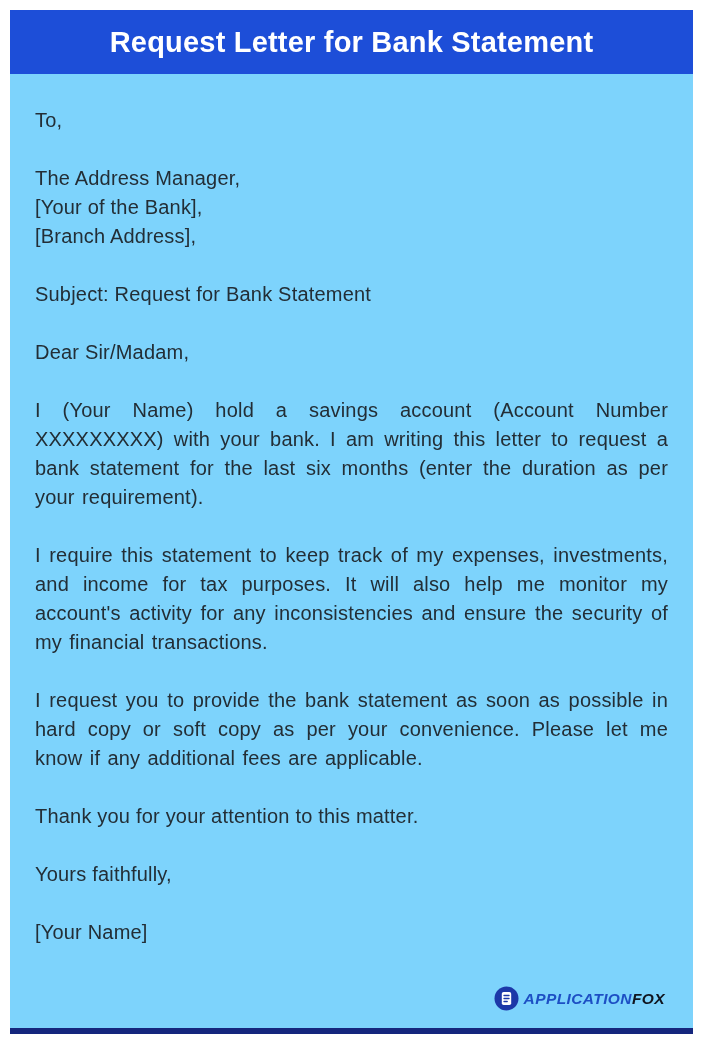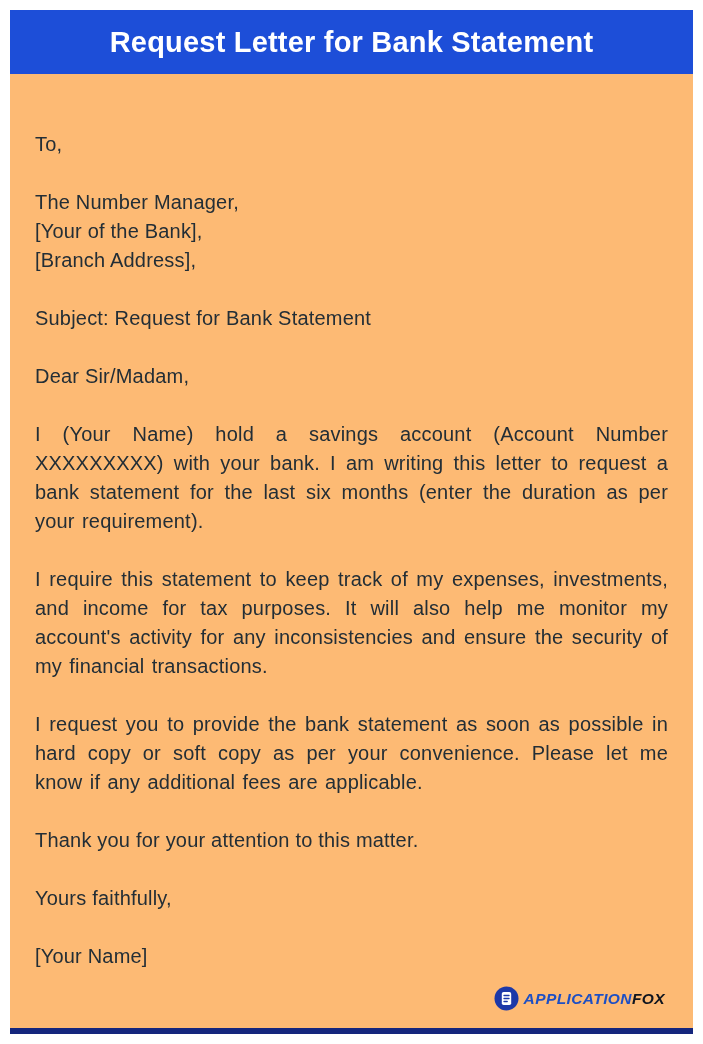--- a/index.html
+++ b/index.html
@@ -31,24 +31,24 @@
   .title {
     margin: 0;
     color: #ffffff;
     font-size: 29px;
     font-weight: 700;
     letter-spacing: 0.2px;
     white-space: nowrap;
   }
   .letter-body {
     flex: 1 1 auto;
-    background: #fdba74;
+    background: #7dd3fc;
     border-bottom: 6px solid #15267d;
     box-sizing: border-box;
-    padding: 56px 25px 0 25px;
+    padding: 32px 25px 0 25px;
     position: relative;
     color: #232e36;
     font-size: 20px;
     line-height: 29px;
     letter-spacing: 0.2px;
   }
   .letter-body p {
     margin: 0 0 29px 0;
   }
   .justify {
@@ -89,21 +89,21 @@
 
   <div class="header">
     <h1 class="title">Request Letter for Bank Statement</h1>
   </div>
 
   <div class="letter-body">
 
     <p>To,</p>
 
     <p>
-        <span class="block-line">The Number Manager,</span>
+        <span class="block-line">The Address Manager,</span>
         <span class="block-line">[Your of the Bank],</span>
         <span class="block-line">[Branch Address],</span>
       </p>
 
     <p>Subject: Request for Bank Statement</p>
 
     <p>Dear Sir/Madam,</p>
 
     <p class="justify">I (Your Name) hold a savings account (Account Number XXXXXXXXX) with your bank. I am writing this letter to request a bank statement for the last six months (enter the duration as per your requirement).</p>
 

